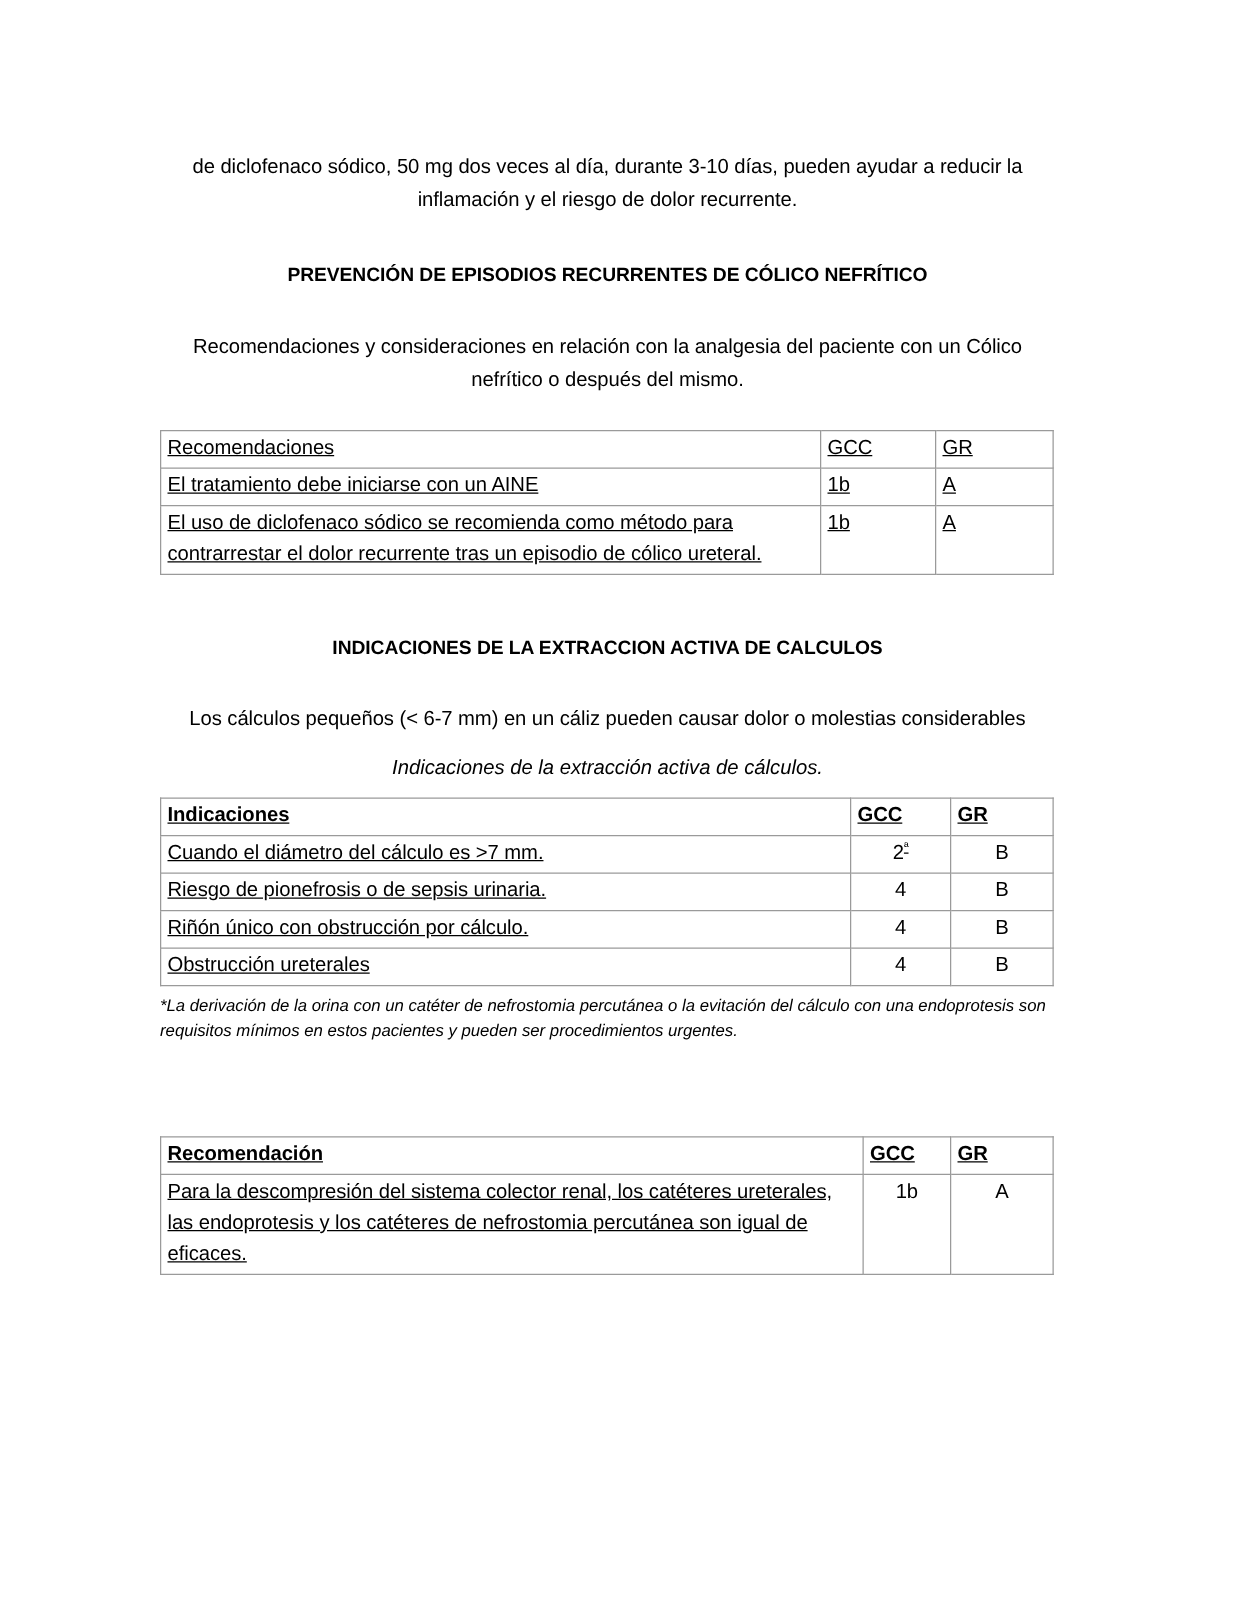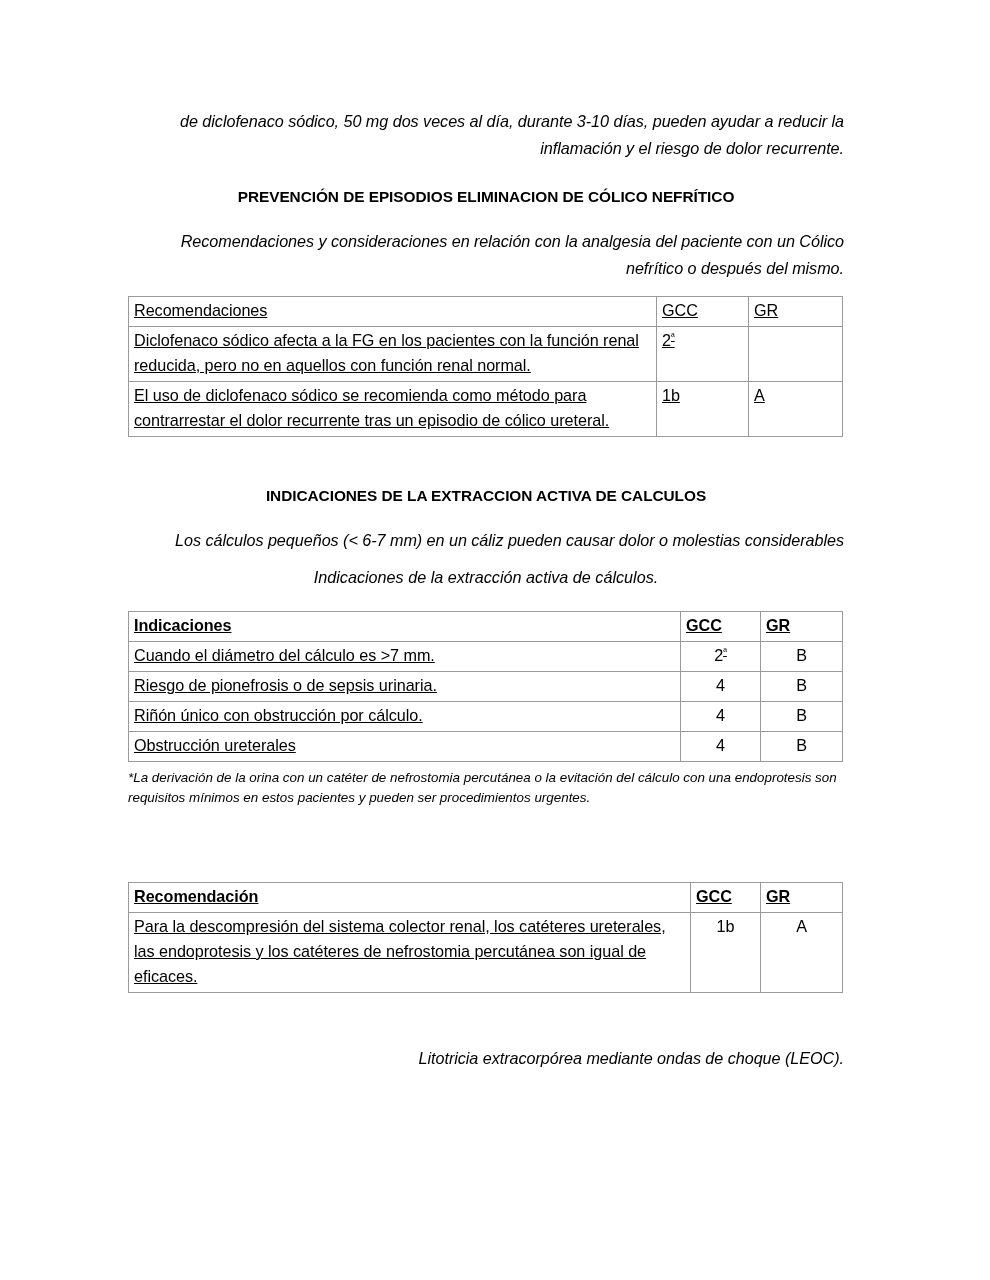--- a/index.html
+++ b/index.html
@@ -25,39 +25,38 @@
     position: absolute;
     left: 128px;
     top: 108px;
     width: 716px;
   }
 
   
   .para {
     font-size: 16.2px;
     line-height: 27px;
-    margin: 0;
-    text-align: right;
+    margin: 12px;
+    text-align: center;
     letter-spacing: -0.05px;
-    font-style: italic;
   }
   .heading {
     font-size: 15.4px;
     font-weight: bold;
     line-height: 26px;
     text-align: center;
     margin: 0;
     letter-spacing: -0.05px;
   }
   .caption {
     font-size: 16.2px;
     font-style: italic;
     line-height: 27px;
     text-align: center;
-    margin: 10px;
+    margin: 0;
   }
   .footnote {
     font-size: 13.4px;
     font-style: italic;
     line-height: 20px;
     margin: 0;
     text-align: left;
   }
 
   
@@ -114,44 +113,44 @@
 </head>
 <body>
 
 <div class="page">
   <div class="content">
 
     <p class="para">de diclofenaco sódico, 50 mg dos veces al día, durante 3-10 días, pueden ayudar a reducir la inflamación y el riesgo de dolor recurrente.</p>
 
     <div class="sp-22"></div>
 
-    <p class="heading">PREVENCIÓN DE EPISODIOS ELIMINACION DE CÓLICO NEFRÍTICO</p>
+    <p class="heading">PREVENCIÓN DE EPISODIOS RECURRENTES DE CÓLICO NEFRÍTICO</p>
 
     <div class="sp-18"></div>
 
     <p class="para">Recomendaciones y consideraciones en relación con la analgesia del paciente con un Cólico nefrítico o después del mismo.</p>
 
     <div class="sp-14"></div>
 
     <table class="doc-table t1">
       <colgroup>
           <col class="c1">
           <col class="c2">
           <col class="c3">
         </colgroup>
       <tbody>
         <tr>
           <td class="th-plain c-left">Recomendaciones</td>
           <td class="th-plain c-left">GCC</td>
           <td class="th-plain c-left">GR</td>
         </tr>
         <tr>
-          <td class="c-left">Diclofenaco sódico afecta a la FG en los pacientes con la función renal reducida, pero no en aquellos con función renal normal.</td>
-          <td class="c-left"><span>2</span><sup class="ord">ª</sup></td>
-          <td class="c-left"></td>
+          <td class="c-left">El tratamiento debe iniciarse con un AINE</td>
+          <td class="c-left"><span>1b</span><sup class="ord"></sup></td>
+          <td class="c-left">A</td>
         </tr>
         <tr>
           <td class="c-left">El uso de diclofenaco sódico se recomienda como método para contrarrestar el dolor recurrente tras un episodio de cólico ureteral.</td>
           <td class="c-left"><span>1b</span><sup class="ord"></sup></td>
           <td class="c-left">A</td>
         </tr>
       </tbody>
     </table>
 
     <div class="sp-46"></div>
@@ -225,16 +224,15 @@
           <td class="c-center">A</td>
         </tr>
       </tbody>
     </table>
 
     <div class="sp-34"></div>
 
 
     <div class="sp-18"></div>
 
-    <p class="para">Litotricia extracorpórea mediante ondas de choque (LEOC).</p>
 
   </div>
 </div>
 
 </body></html>

